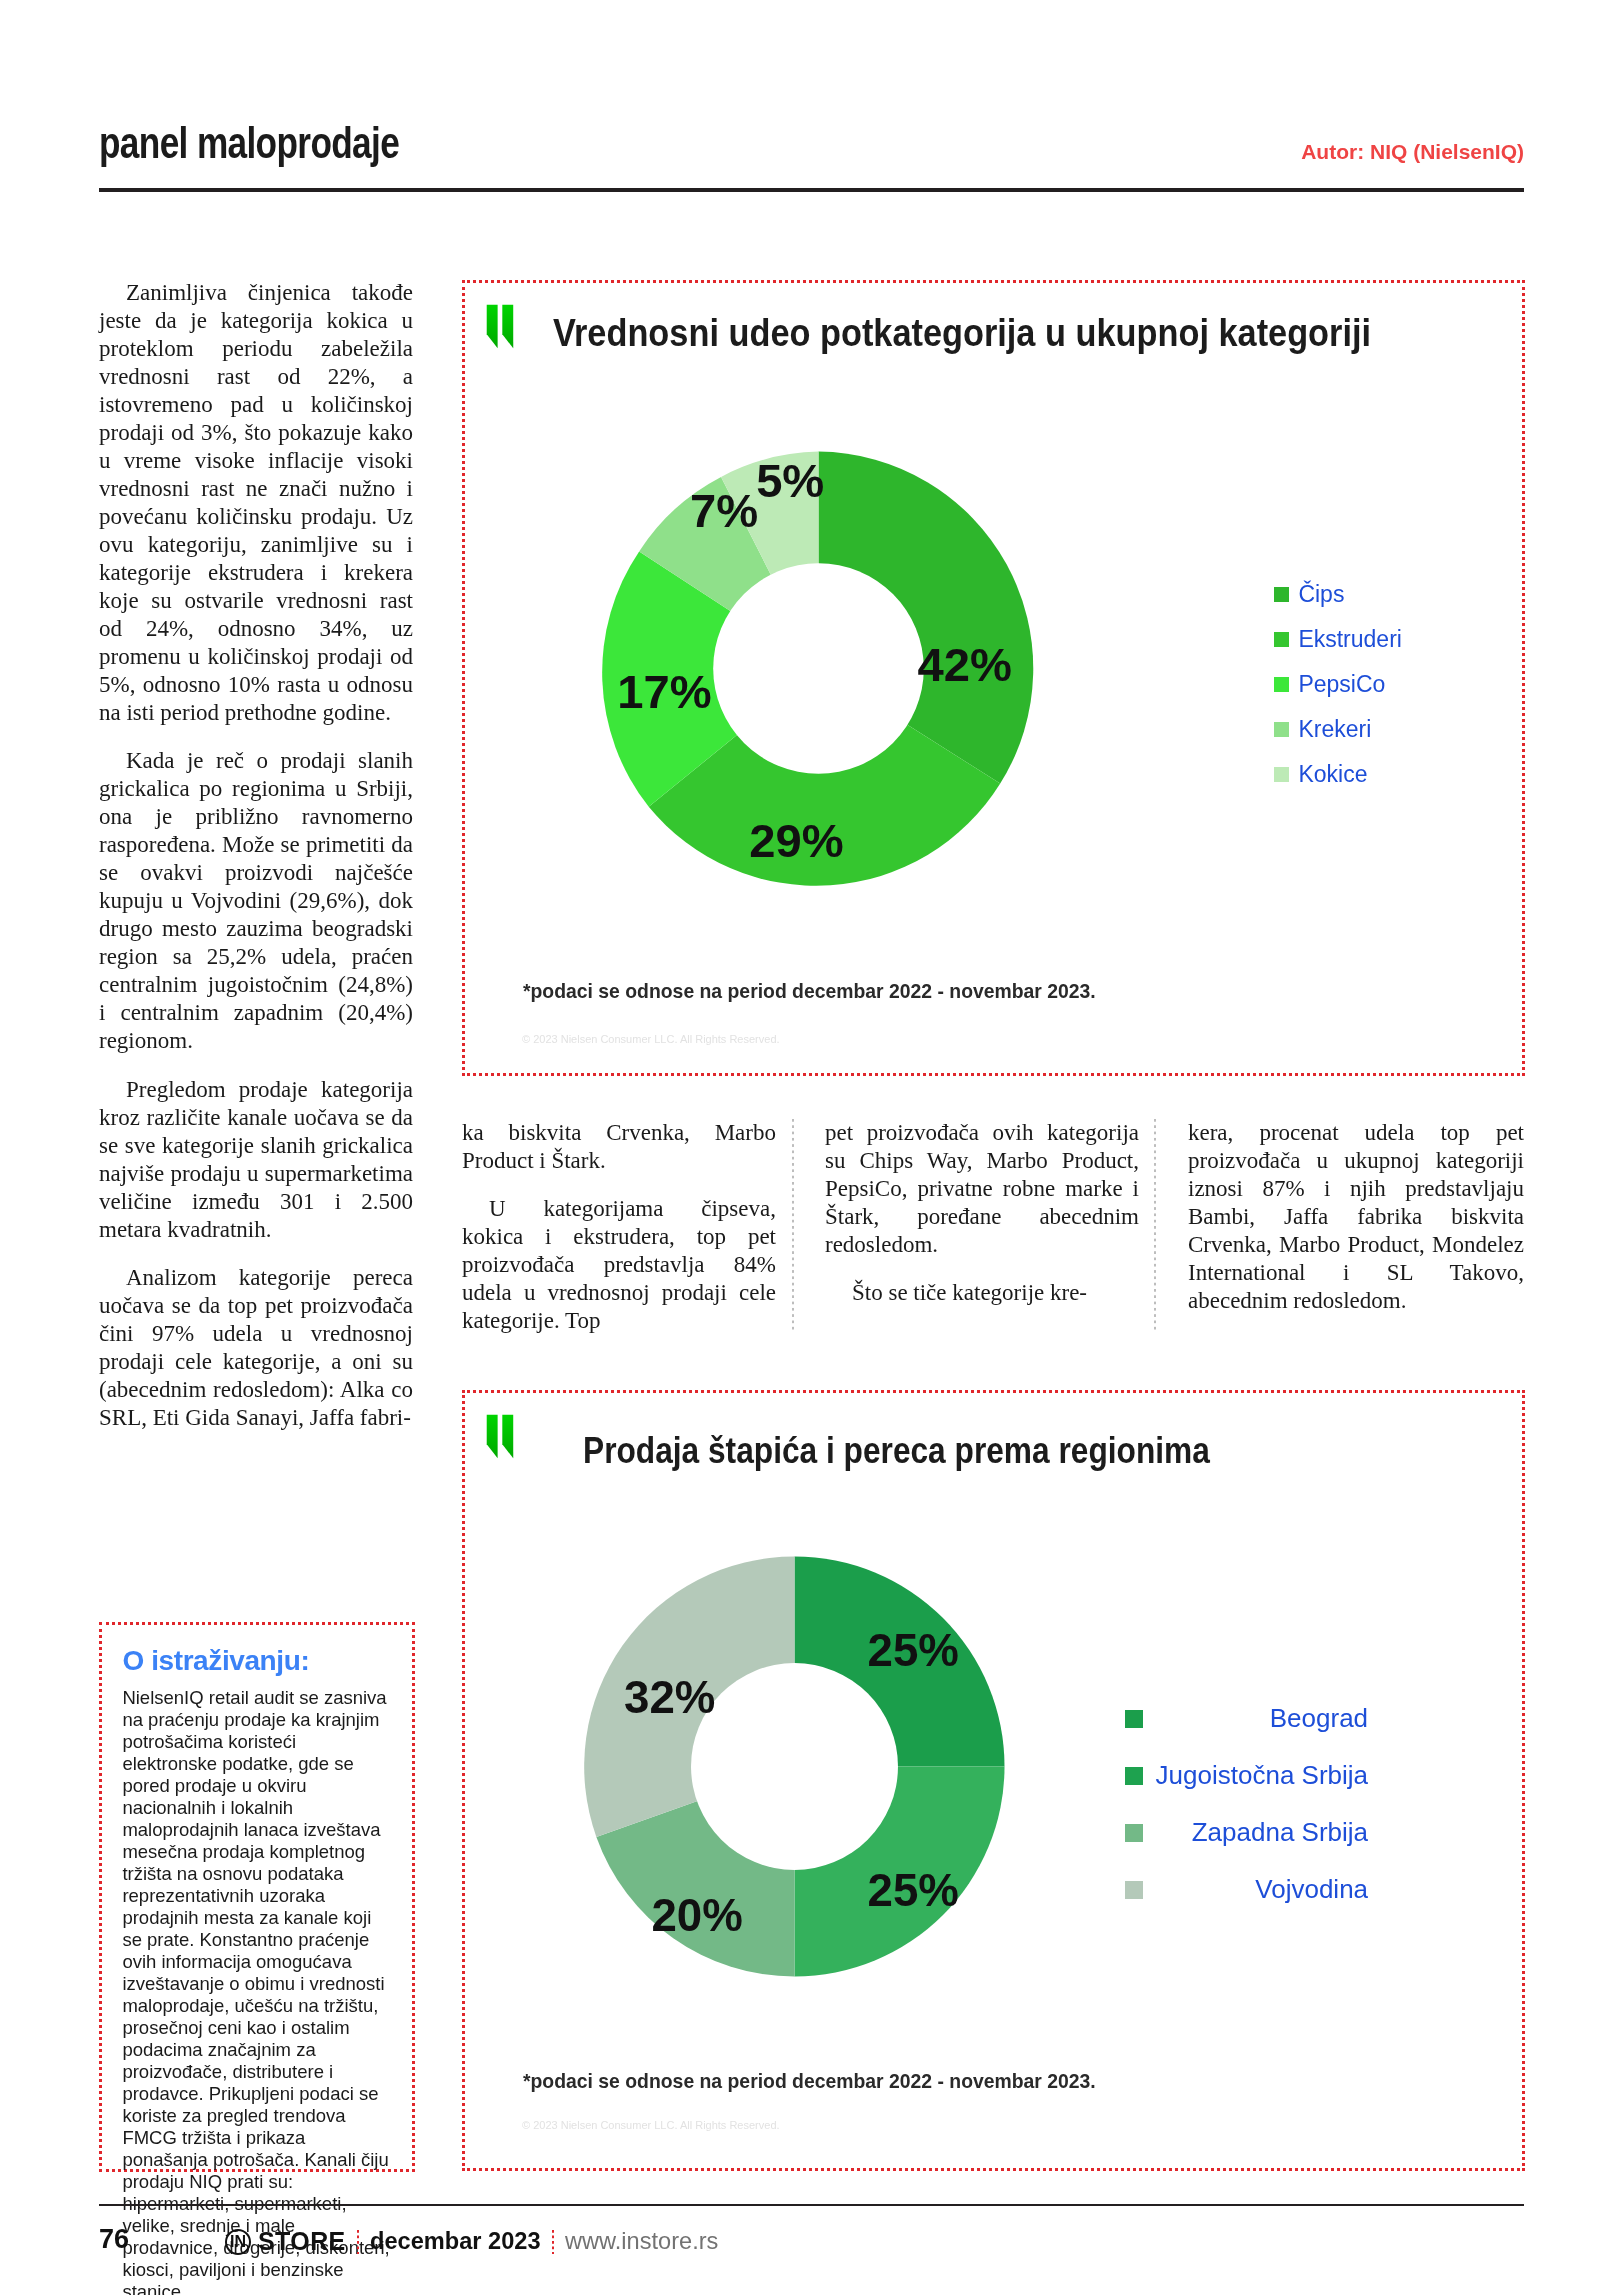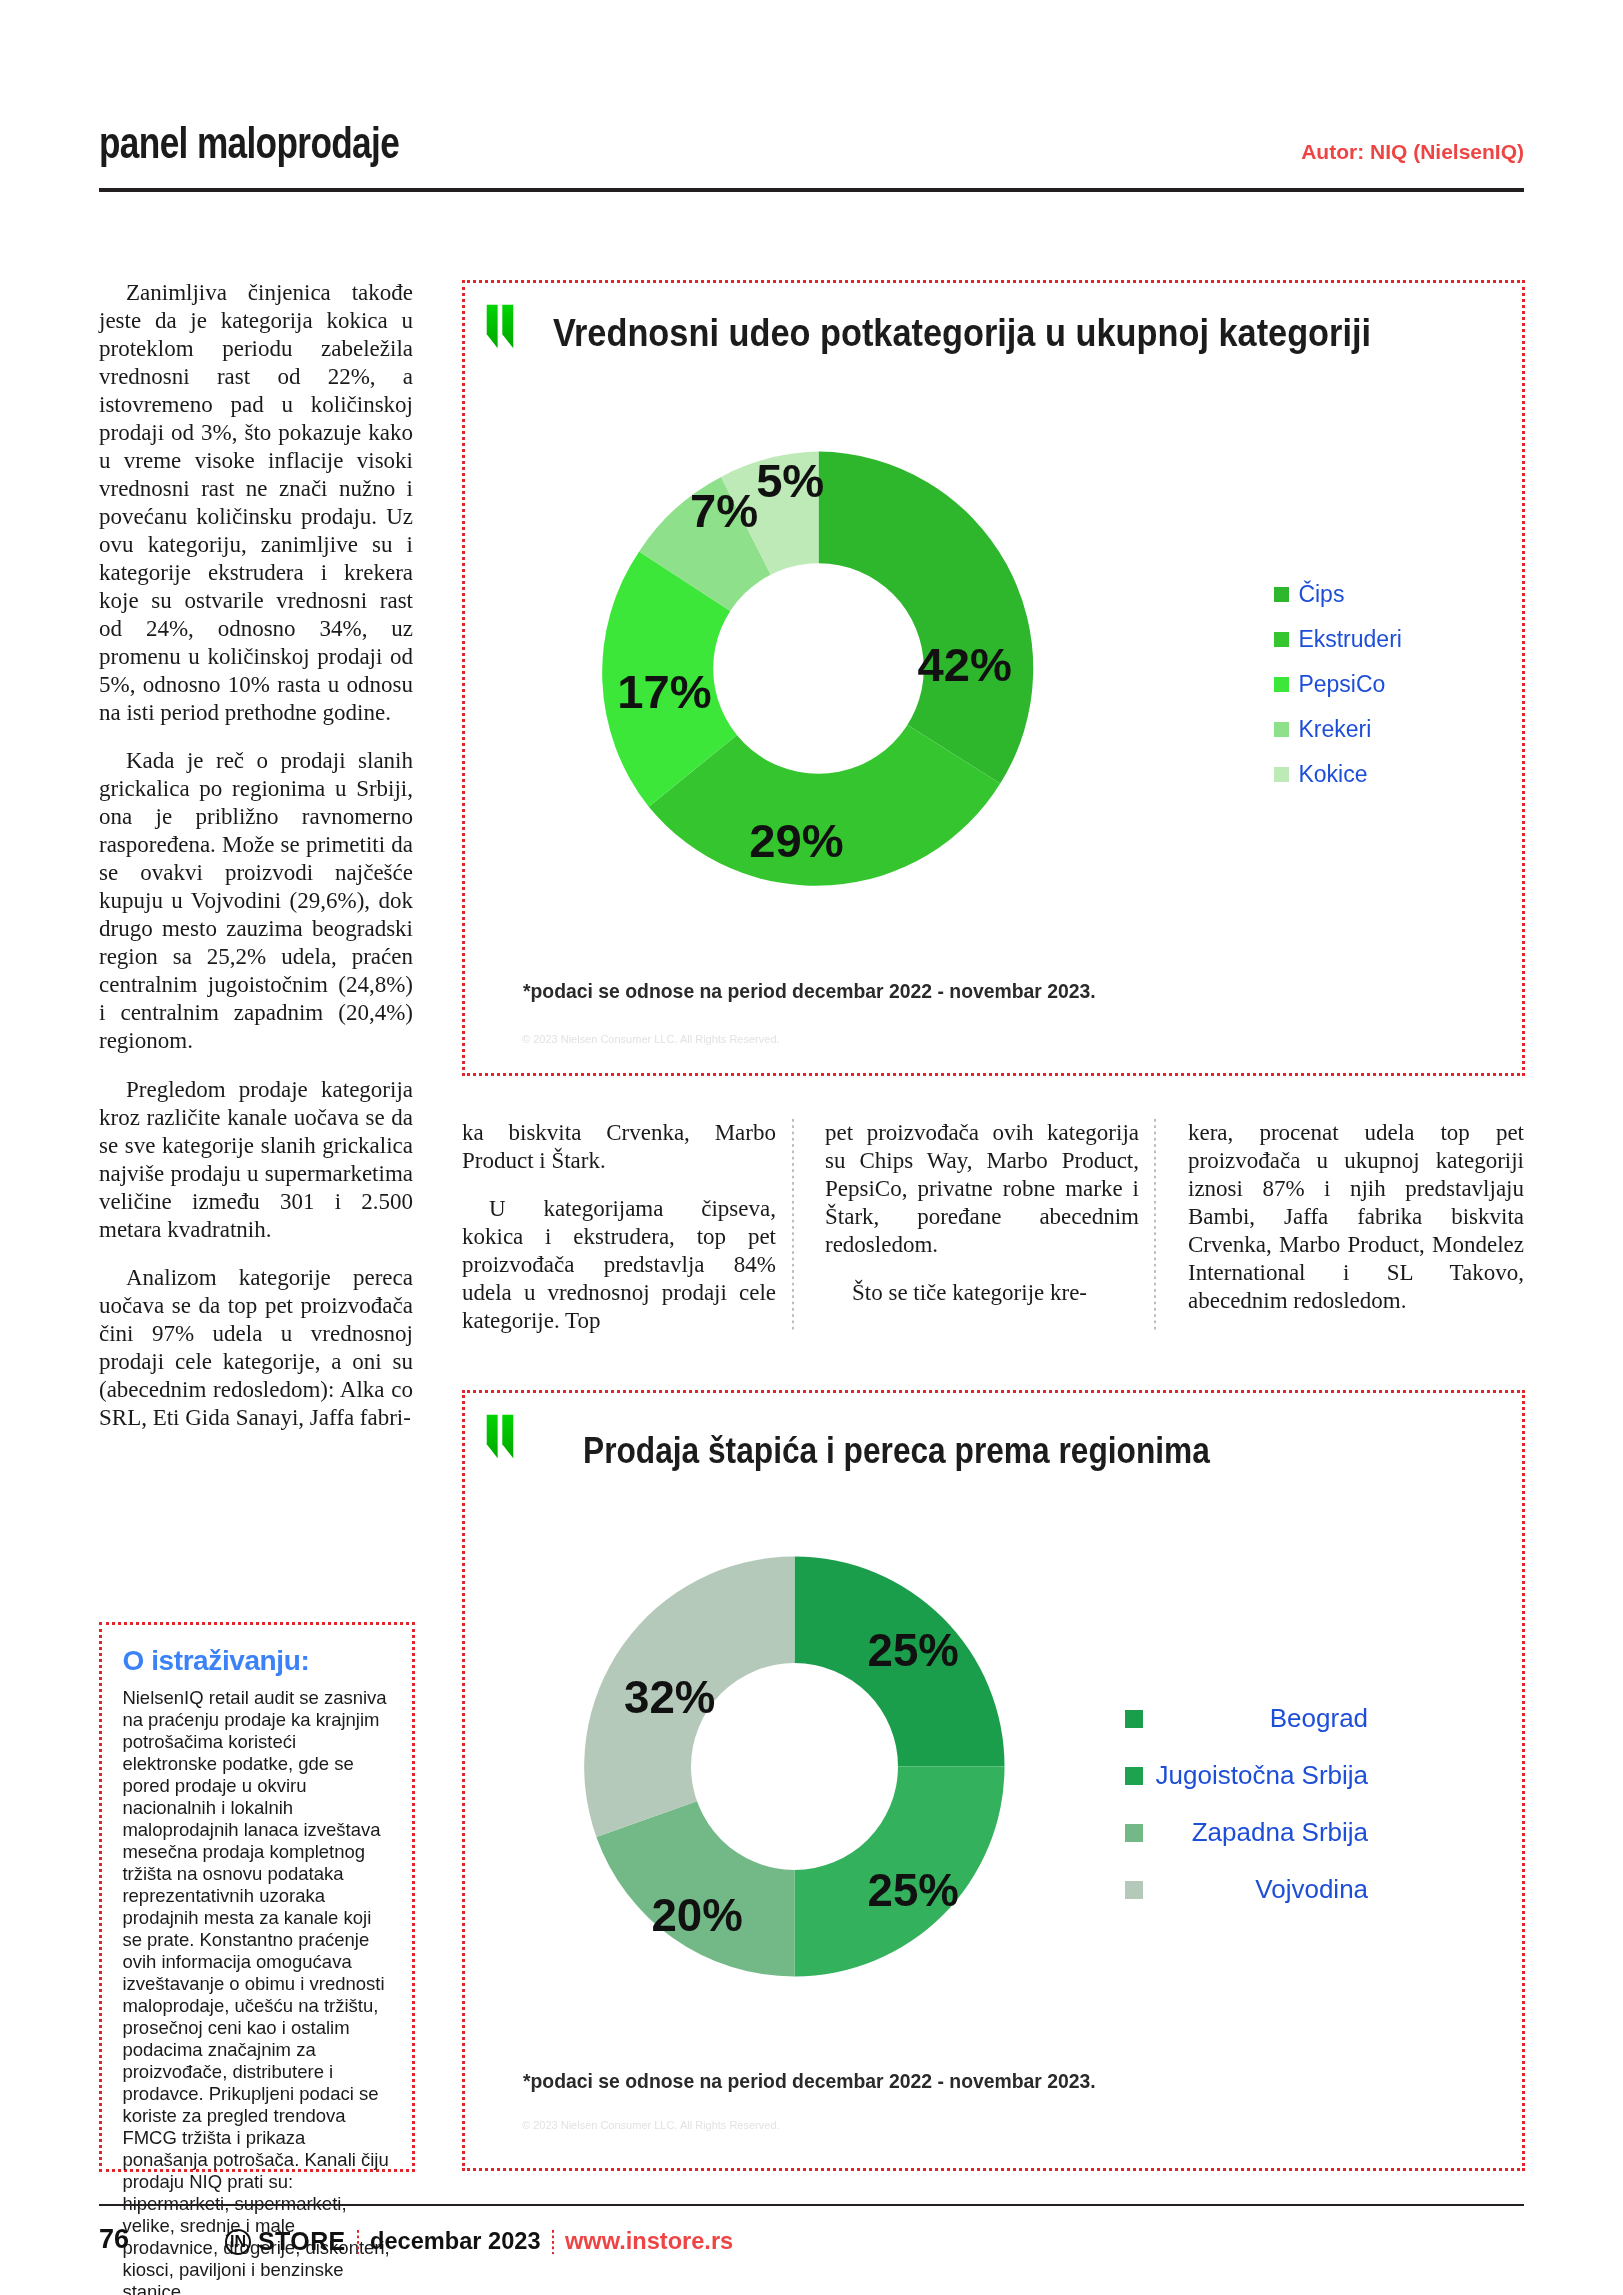--- a/index.html
+++ b/index.html
@@ -142,21 +142,21 @@
     display:inline-flex;align-items:center;justify-content:center;
     font-size:16px;font-weight:bold;color:#111;margin-right:7px;line-height:1;
   }
   #store-word{font-size:25px;font-weight:bold;letter-spacing:0.4px;color:#111;}
   .fsep{
     width:2.4px;height:23.6px;margin:0 11px;
     background-image:linear-gradient(#e0262b 50%, rgba(255,255,255,0) 0%);
     background-size:2.4px 5.5px;background-repeat:repeat-y;
   }
   #footer-date{font-size:23.6px;font-weight:bold;color:#111;}
-  #footer-url{font-size:23.6px;color:#ef4444;font-weight:bold;}
+  #footer-url{font-size:23.6px;color:#737373;}
 </style>
 </head>
 <body>
 
 <div class="page">
 
   <div id="masthead">
     <div id="kicker">panel maloprodaje</div>
     <div id="author">Autor: NIQ (NielsenIQ)</div>
   </div>

